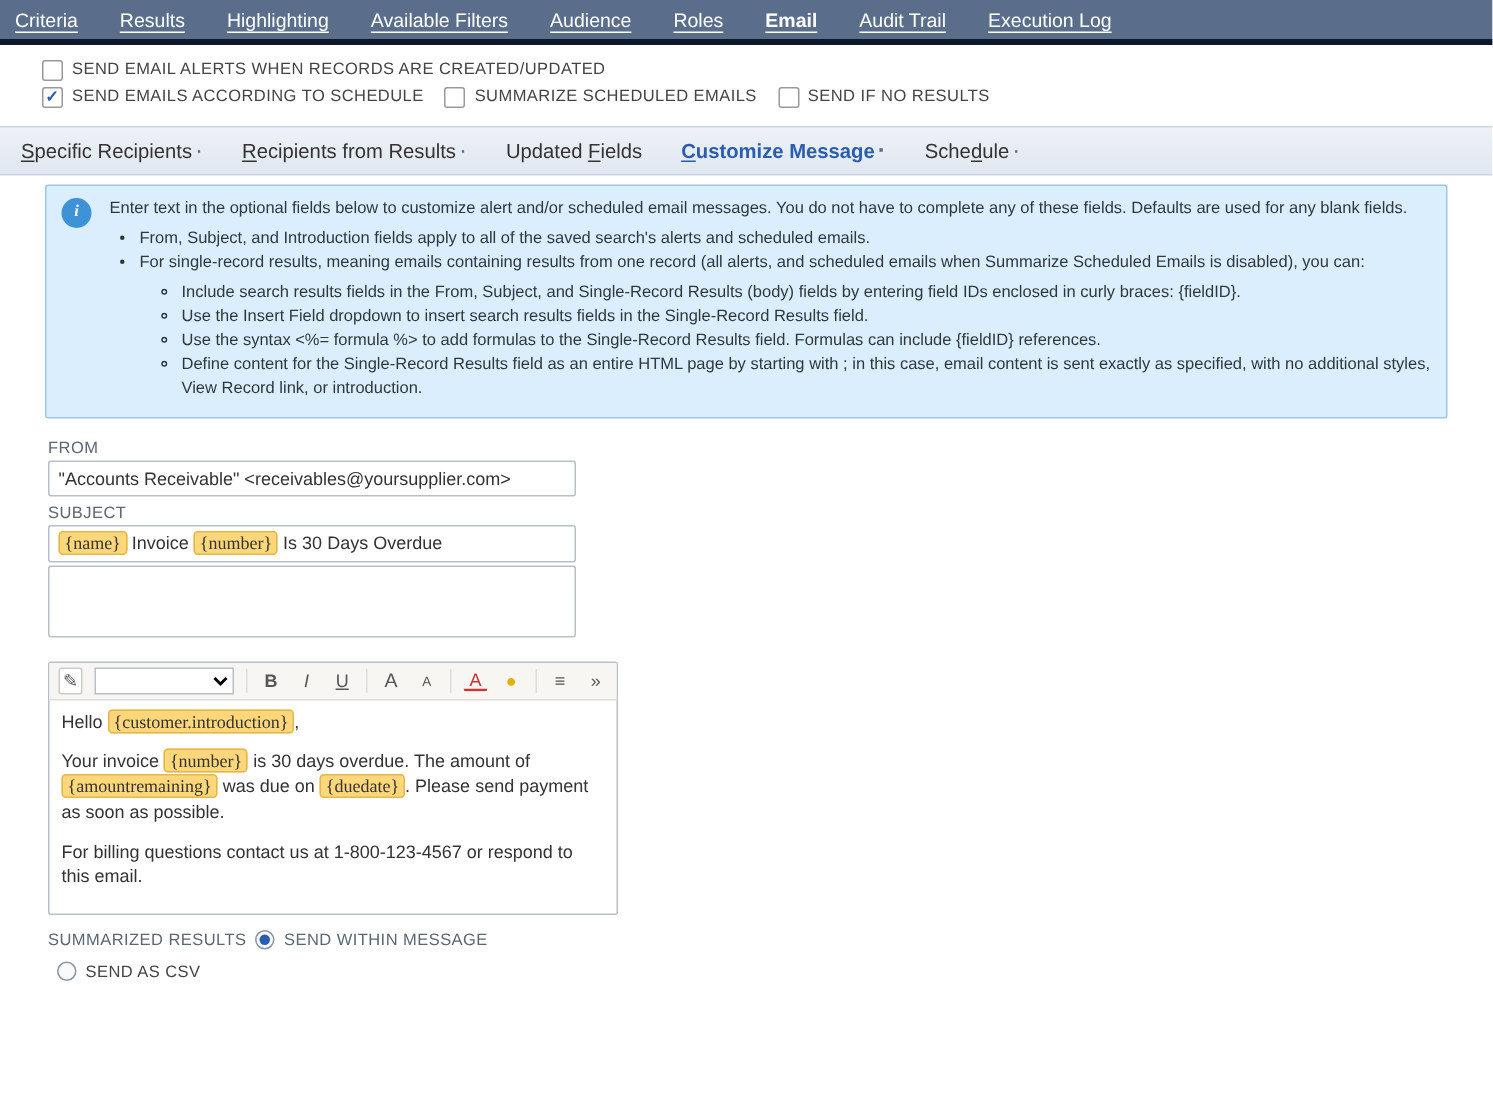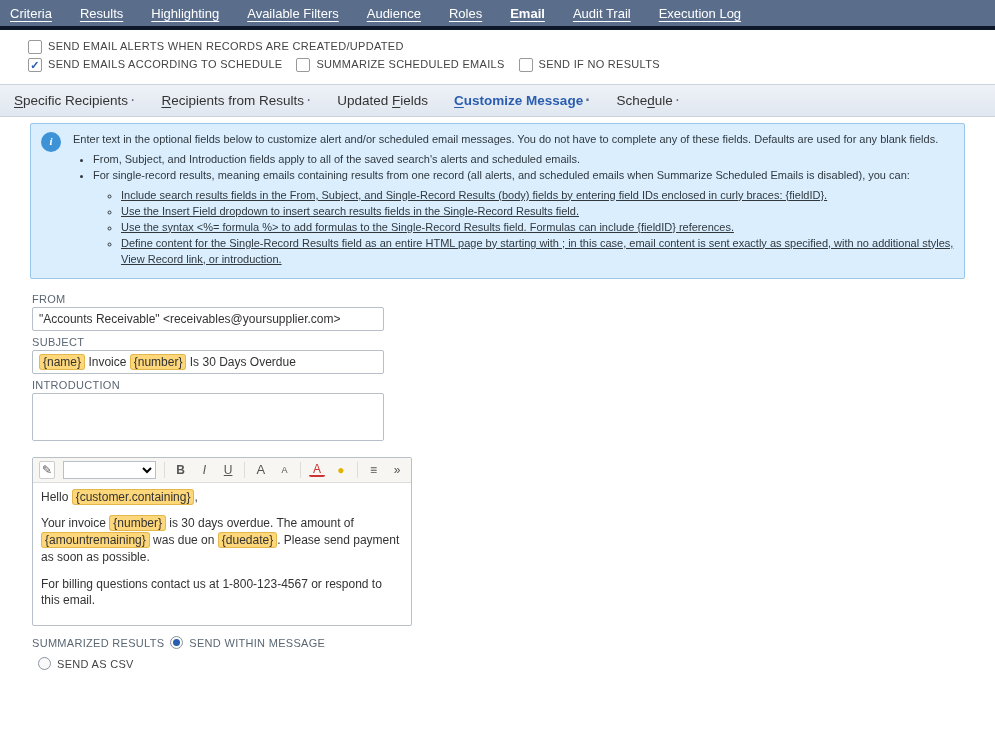--- a/index.html
+++ b/index.html
@@ -19,27 +19,27 @@
 
 .subtabbar { background: linear-gradient(#eef2f7,#e0e7f0); border-top:1px solid #cbd3de; border-bottom:1px solid #cbd3de; display:flex; gap:26px; padding: 8px 14px; font-size:13.5px; color:#333; margin-top:10px;}
 .subtab { cursor:pointer; }
 .subtab.active { color:#2a5db0; font-weight:700; }
 .subtab .dot { color:#5a6e8c; font-size:16px; line-height:0; margin-left:2px; }
 .subtab u { text-decoration-color:#333; text-underline-offset:2px;}
 .subtab.active u{text-decoration-color:#2a5db0;}
 
 .infobox { margin: 6px 30px 14px; background:#daeefe; border:1px solid #9ac6ea; border-radius:2px; padding:8px 10px 10px 42px; position:relative;font-size:11px;color:#30383e;line-height:1.45;}
 .infobox .iicon{ position:absolute; left:10px; top:8px; width:20px;height:20px;border-radius:50%;background:#3e93d7;color:#fff;display:flex;align-items:center;justify-content:center;font-weight:700;font-style:italic;font-family:Georgia,serif;}
-.infobox ul{ margin:4px 0 0 20px;} .infobox ul ul{ margin-left:28px;text-decoration:underline;}
+.infobox ul{ margin:4px 0 0 20px;} .infobox ul ul{ margin-left:28px;}
 
 .form { padding: 0 32px 20px; }
 .flabel { font-size:11px; color:#5b6773; letter-spacing:.3px; margin-top:5px; }
 .tinput { width:352px; border:1px solid #b7bfc9; border-radius:2px; padding:4px 6px; font-size:12px; color:#333; background:#fff; margin-top:2px;}
 .tarea { width:352px; height:48px; border:1px solid #b7bfc9; border-radius:2px; resize:both; margin-top:2px;background:#fff;}
-.tok { background:#fdd77a; border:1px solid #e2b84d; border-radius:3px; padding:0 3px;}
+.tok { background:#fdd77a; border:1px solid #e2b84d; border-radius:3px; padding:0 3px;font-family:Liberation Serif, serif;}
 
 .insertrow{ display:flex; align-items:flex-end; gap:0px; margin-top:14px;}
 .insertrow .leftlabel{ font-size:11px;color:#5b6773;letter-spacing:.3px; width:124px;}
 .insertfield{flex:0 0 auto;}
 .ifdrop{ width:248px; height:20px; border:1px solid #b7bfc9;border-radius:2px;background:#fff; display:flex;justify-content:flex-end;align-items:center;padding-right:6px;margin-top:2px;color:#4a6f9e;}
 .ifdrop .tri{width:0;height:0;border-left:5px solid transparent;border-right:5px solid transparent;border-top:6px solid #4a6f9e;}
 
 .rte { width:380px; border:1px solid #b7bfc9; border-radius:2px; margin-top:2px; }
 .rtetoolbar{background:#f7f6f2;border-bottom:1px solid #ddd;display:flex;align-items:center;gap:8px;padding:3px 6px;}
 .rtetoolbar .btn{width:18px;height:18px;display:flex;align-items:center;justify-content:center;border-radius:2px;color:#555;}
@@ -116,21 +116,20 @@
 
 <div class="form">
   <div class="flabel">FROM</div>
   <div class="tinput"><span>"Accounts Receivable" &lt;receivables@yoursupplier.com&gt;</span></div>
 
   <div class="flabel">SUBJECT</div>
   <div class="tinput">
     <span class="tok">{name}</span><span> Invoice </span><span class="tok">{number}</span><span> Is 30 Days Overdue</span>
   </div>
 
-  <div class="flabel">INTRODUCTION</div>
   <div class="tarea"></div>
 
   <div class="insertrow">
   </div>
 
   <div class="rte">
     <div class="rtetoolbar">
       <span class="btn" style="background:#fff;border:1px solid #ccc;">✎</span>
       <select></select>
       <span class="sep"></span>
@@ -141,21 +140,21 @@
       <span class="btn" style="font-size:13px;">A</span>
       <span class="btn" style="font-size:9px;">A</span>
       <span class="sep"></span>
       <span class="btn" style="color:#c33;border-bottom:2px solid #c33;height:14px;">A</span>
       <span class="btn" style="color:#e2b200;">●</span>
       <span class="sep"></span>
       <span class="btn">≡</span>
       <span class="btn">»</span>
     </div>
     <div class="rtebody">
-      <p><span>Hello </span><span class="tok">{customer.containing}</span><span>,</span></p>
+      <p><span>Hello </span><span class="tok">{customer.introduction}</span><span>,</span></p>
       <p><span>Your invoice </span><span class="tok">{number}</span><span> is 30 days overdue. The amount of </span><span class="tok">{amountremaining}</span><span> was due on </span><span class="tok">{duedate}</span><span>. Please send payment as soon as possible.</span></p>
       <p>For billing questions contact us at 1-800-123-4567 or respond to this email.</p>
     </div>
   </div>
 
   <div class="sumrow">
     <span>SUMMARIZED RESULTS</span>
     <span class="radio checked"></span>
     <span>SEND WITHIN MESSAGE</span>
   </div>

